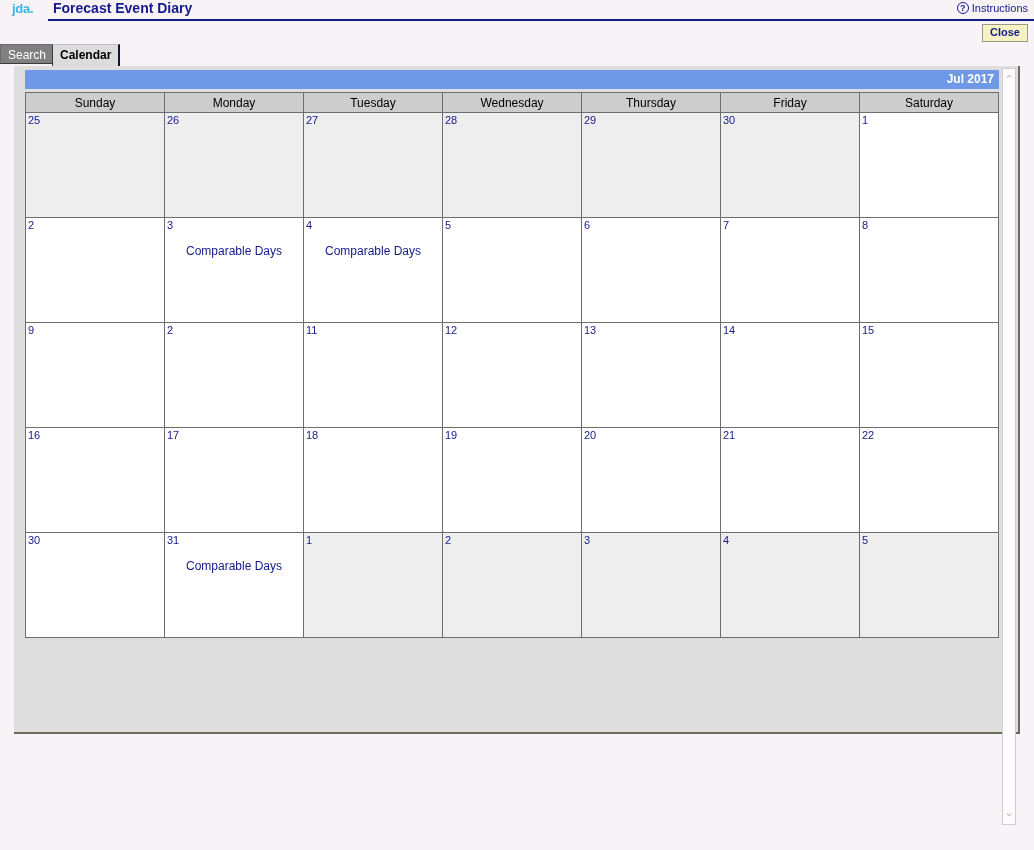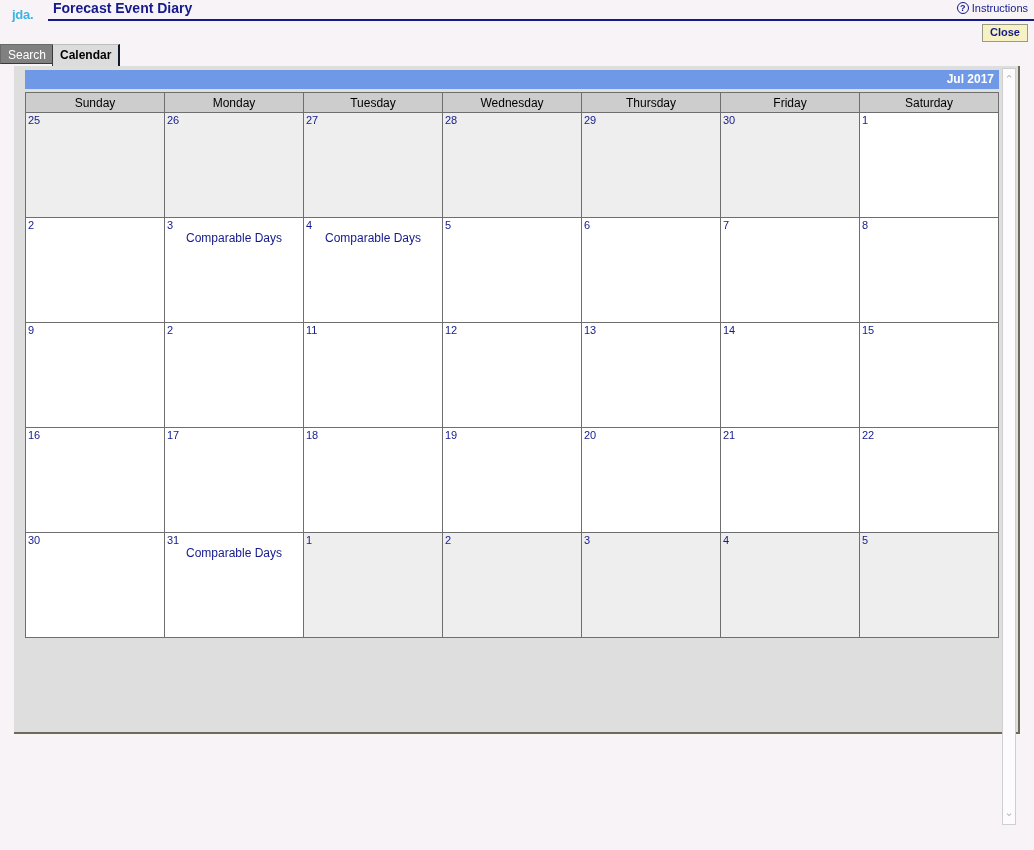--- a/index.html
+++ b/index.html
@@ -21,21 +21,20 @@
   }
   #brand-logo {
     position: absolute;
     left: 12px;
     top: 1px;
     font-size: 13px;
     font-weight: bold;
     color: #3bb4e5;
     font-family: "Liberation Sans", sans-serif;
     letter-spacing: -0.3px;
-    margin-top: 6px;
   }
   #app-title {
     position: absolute;
     left: 53px;
     top: 0px;
     font-size: 14px;
     font-weight: bold;
     color: #141a8c;
   }
   #instructions-link {
@@ -216,20 +215,21 @@
   .daynum {
     font-size: 11px;
     color: #141a8c;
     padding: 1px 0 0 2px;
     line-height: 12px;
   }
   .event {
     font-size: 12px;
     color: #141a8c;
     text-align: center;
+    margin-top: 13px;
     line-height: 14px;
   }
 </style>
 </head>
 <body>
 
 <div id="topbar">
   <span id="brand-logo">jda.</span>
   <span id="app-title">Forecast Event Diary</span>
   <a id="instructions-link">

